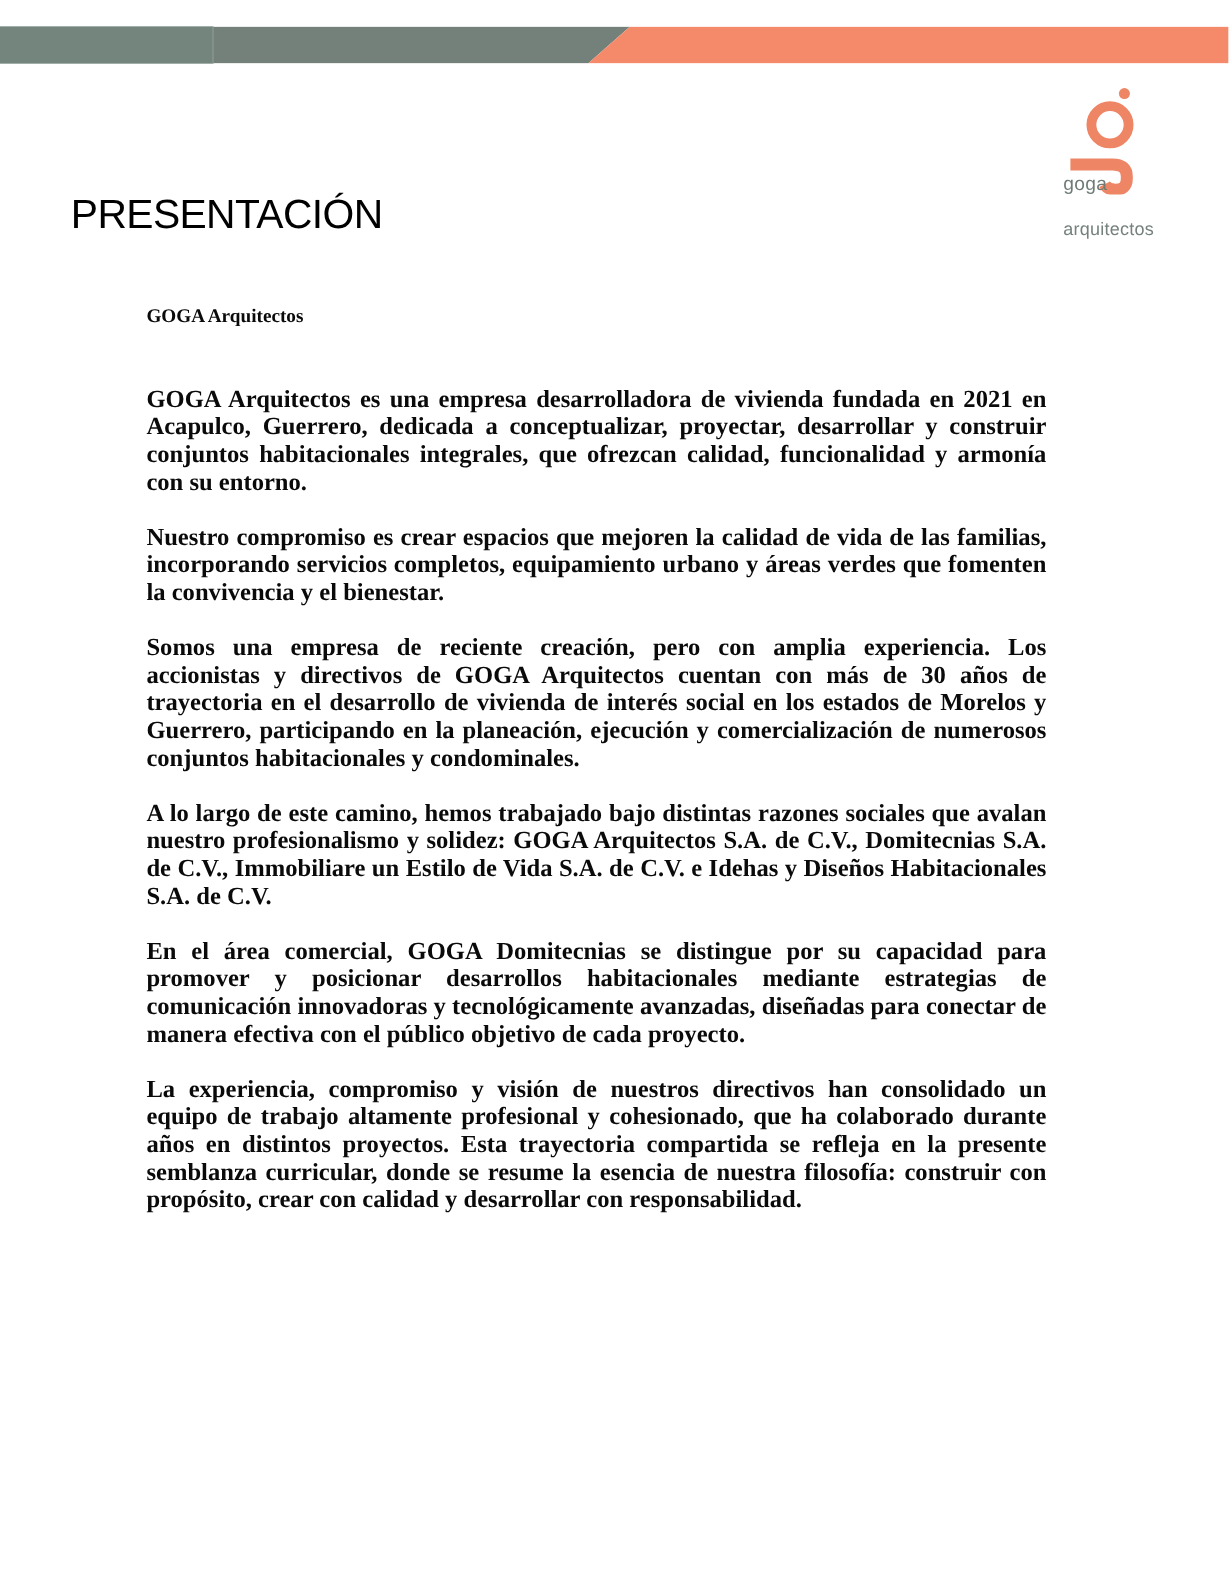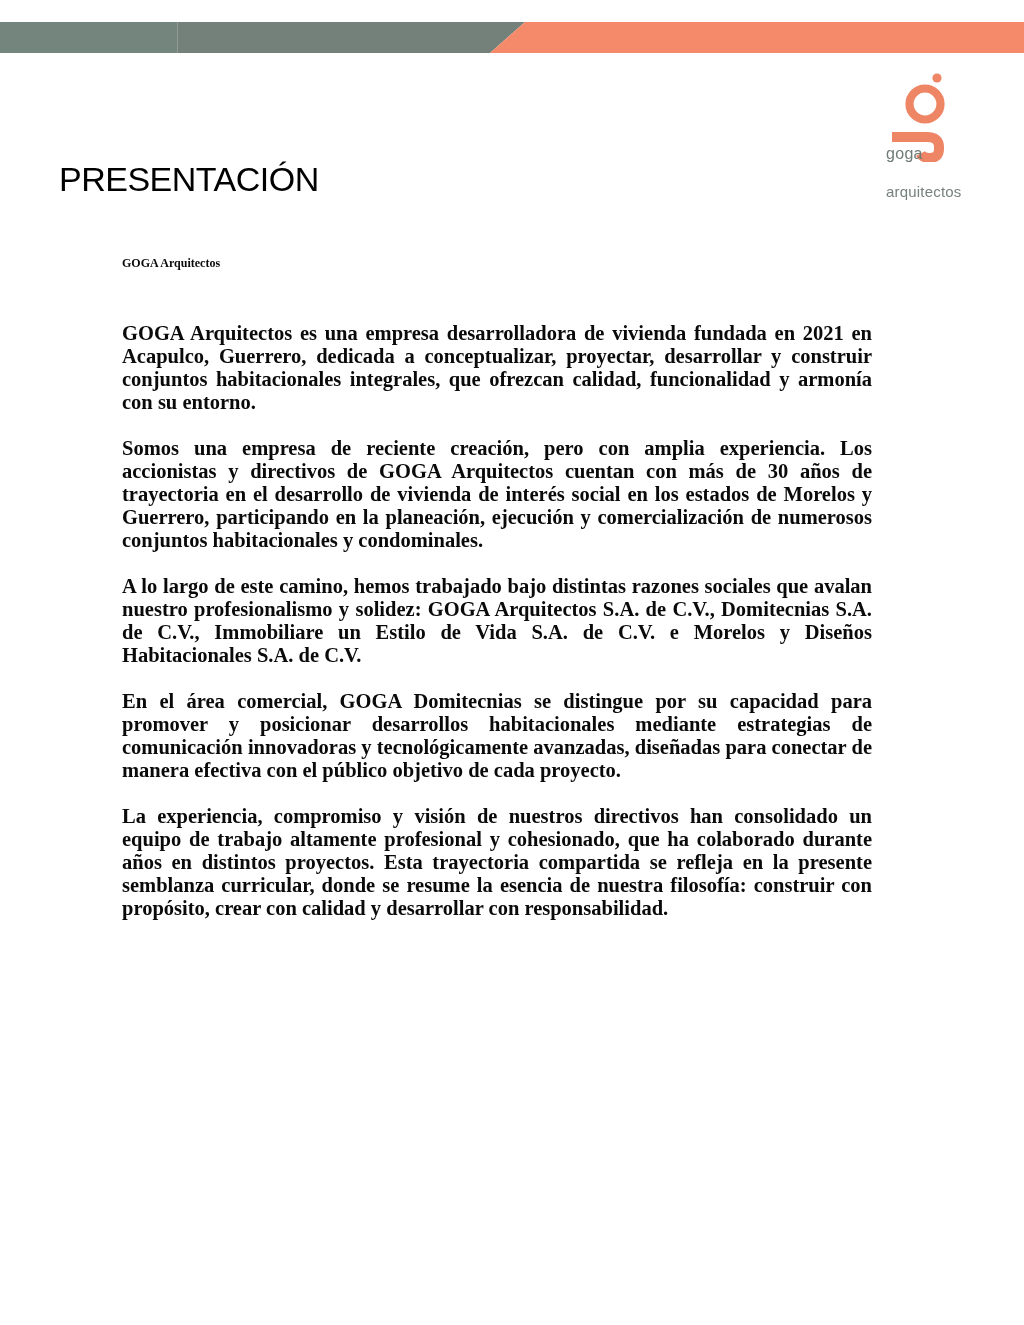--- a/index.html
+++ b/index.html
@@ -63,21 +63,21 @@
   .doc-text {
     position: absolute;
     left: 122px; top: 252px;
     width: 750px;
     font-family: "Liberation Serif", serif;
     font-size: 20.5px;
     line-height: 23px;
     color: #0a0a0a;
   }
   .doc-heading {
-    font-size: 12px;
+    font-size: 16px;
     font-weight: bold;
     margin: 0 0 47px 0;
   }
   .doc-text p {
     margin: 0 0 23px 0;
     text-align: justify;
     text-align-last: left;
     font-weight: bold;
   }
 </style>
@@ -96,19 +96,20 @@
     <path d="M 6 71 H 41 Q 53 71 53 81 V 83 Q 53 92.5 42.5 92 Q 36.5 91.5 34.5 87.5" fill="none" stroke="#EE8565" stroke-width="10" stroke-linecap="butt"></path>
   </svg>
   <div class="logo-brand">goga</div>
   <div class="logo-tagline">arquitectos</div>
 
   <div class="page-title">PRESENTACIÓN</div>
 
   <div class="doc-text">
     <h2 class="doc-heading">GOGA Arquitectos</h2>
     <p>GOGA Arquitectos es una empresa desarrolladora de vivienda fundada en 2021 en Acapulco, Guerrero, dedicada a conceptualizar, proyectar, desarrollar y construir conjuntos habitacionales integrales, que ofrezcan calidad, funcionalidad y armonía con su entorno.</p>
+    <p>Nuestro compromiso es crear espacios que mejoren la calidad de vida de las familias, incorporando servicios completos, equipamiento urbano y áreas verdes que fomenten la convivencia y el bienestar.</p>
     <p>Somos una empresa de reciente creación, pero con amplia experiencia. Los accionistas y directivos de GOGA Arquitectos cuentan con más de 30 años de trayectoria en el desarrollo de vivienda de interés social en los estados de Morelos y Guerrero, participando en la planeación, ejecución y comercialización de numerosos conjuntos habitacionales y condominales.</p>
-    <p>A lo largo de este camino, hemos trabajado bajo distintas razones sociales que avalan nuestro profesionalismo y solidez: GOGA Arquitectos S.A. de C.V., Domitecnias S.A. de C.V., Immobiliare un Estilo de Vida S.A. de C.V. e Morelos y Diseños Habitacionales S.A. de C.V.</p>
+    <p>A lo largo de este camino, hemos trabajado bajo distintas razones sociales que avalan nuestro profesionalismo y solidez: GOGA Arquitectos S.A. de C.V., Domitecnias S.A. de C.V., Immobiliare un Estilo de Vida S.A. de C.V. e Idehas y Diseños Habitacionales S.A. de C.V.</p>
     <p>En el área comercial, GOGA Domitecnias se distingue por su capacidad para promover y posicionar desarrollos habitacionales mediante estrategias de comunicación innovadoras y tecnológicamente avanzadas, diseñadas para conectar de manera efectiva con el público objetivo de cada proyecto.</p>
     <p>La experiencia, compromiso y visión de nuestros directivos han consolidado un equipo de trabajo altamente profesional y cohesionado, que ha colaborado durante años en distintos proyectos. Esta trayectoria compartida se refleja en la presente semblanza curricular, donde se resume la esencia de nuestra filosofía: construir con propósito, crear con calidad y desarrollar con responsabilidad.</p>
   </div>
 
 </div>
 
 </body></html>

